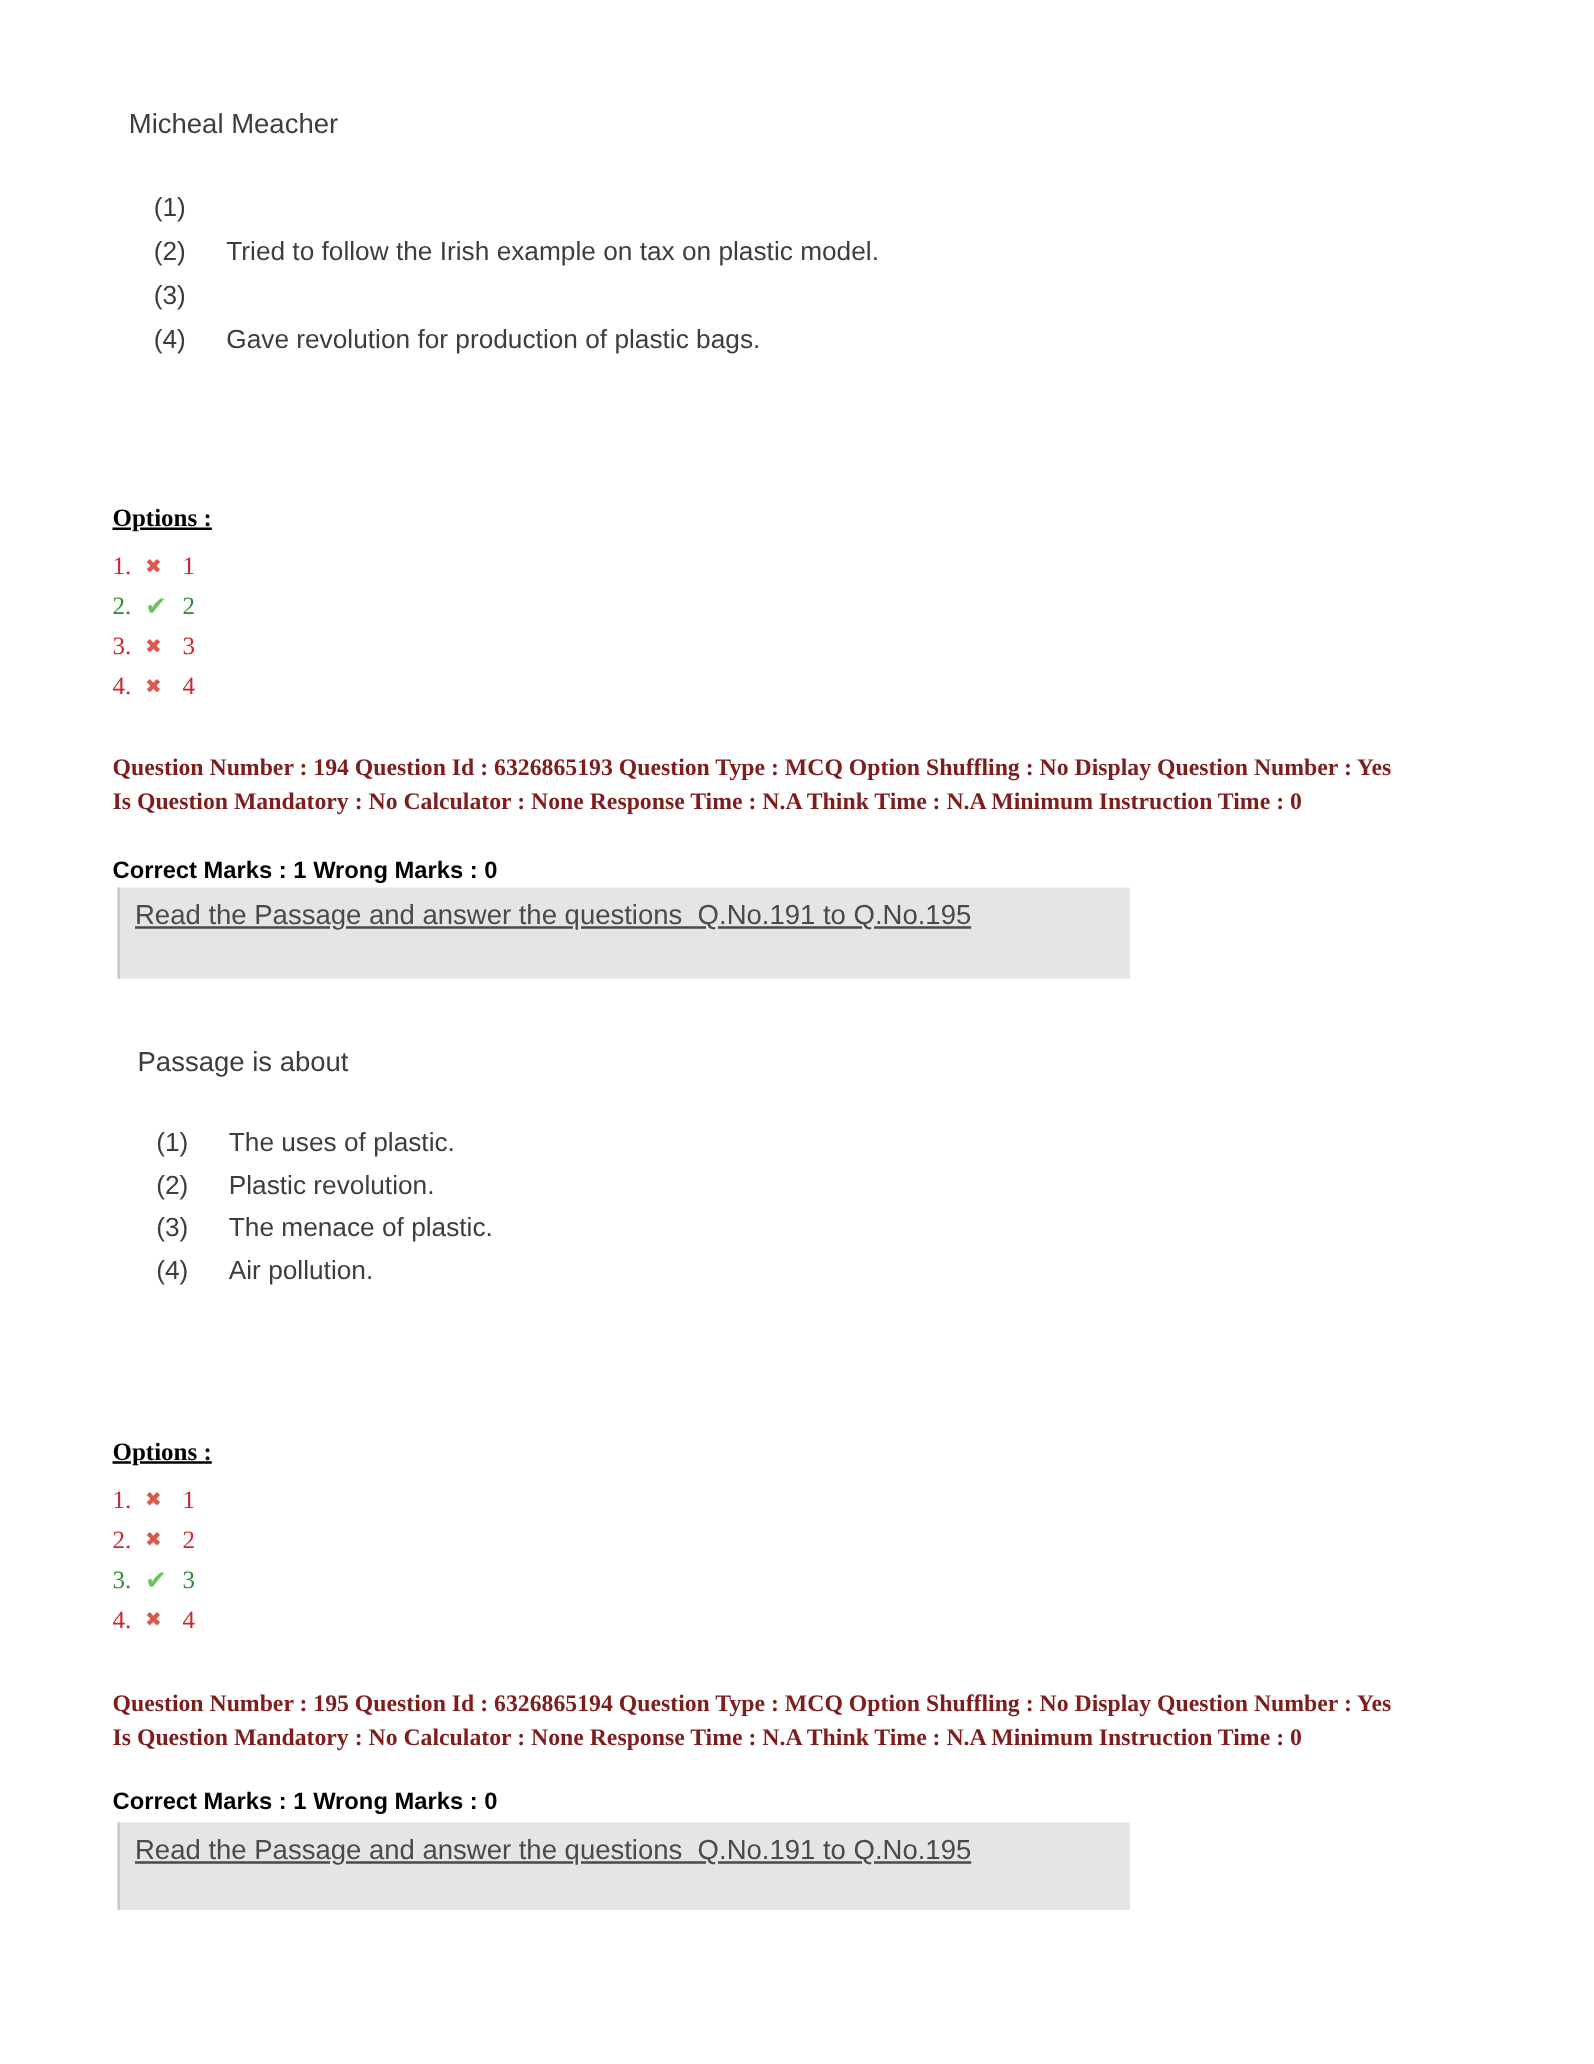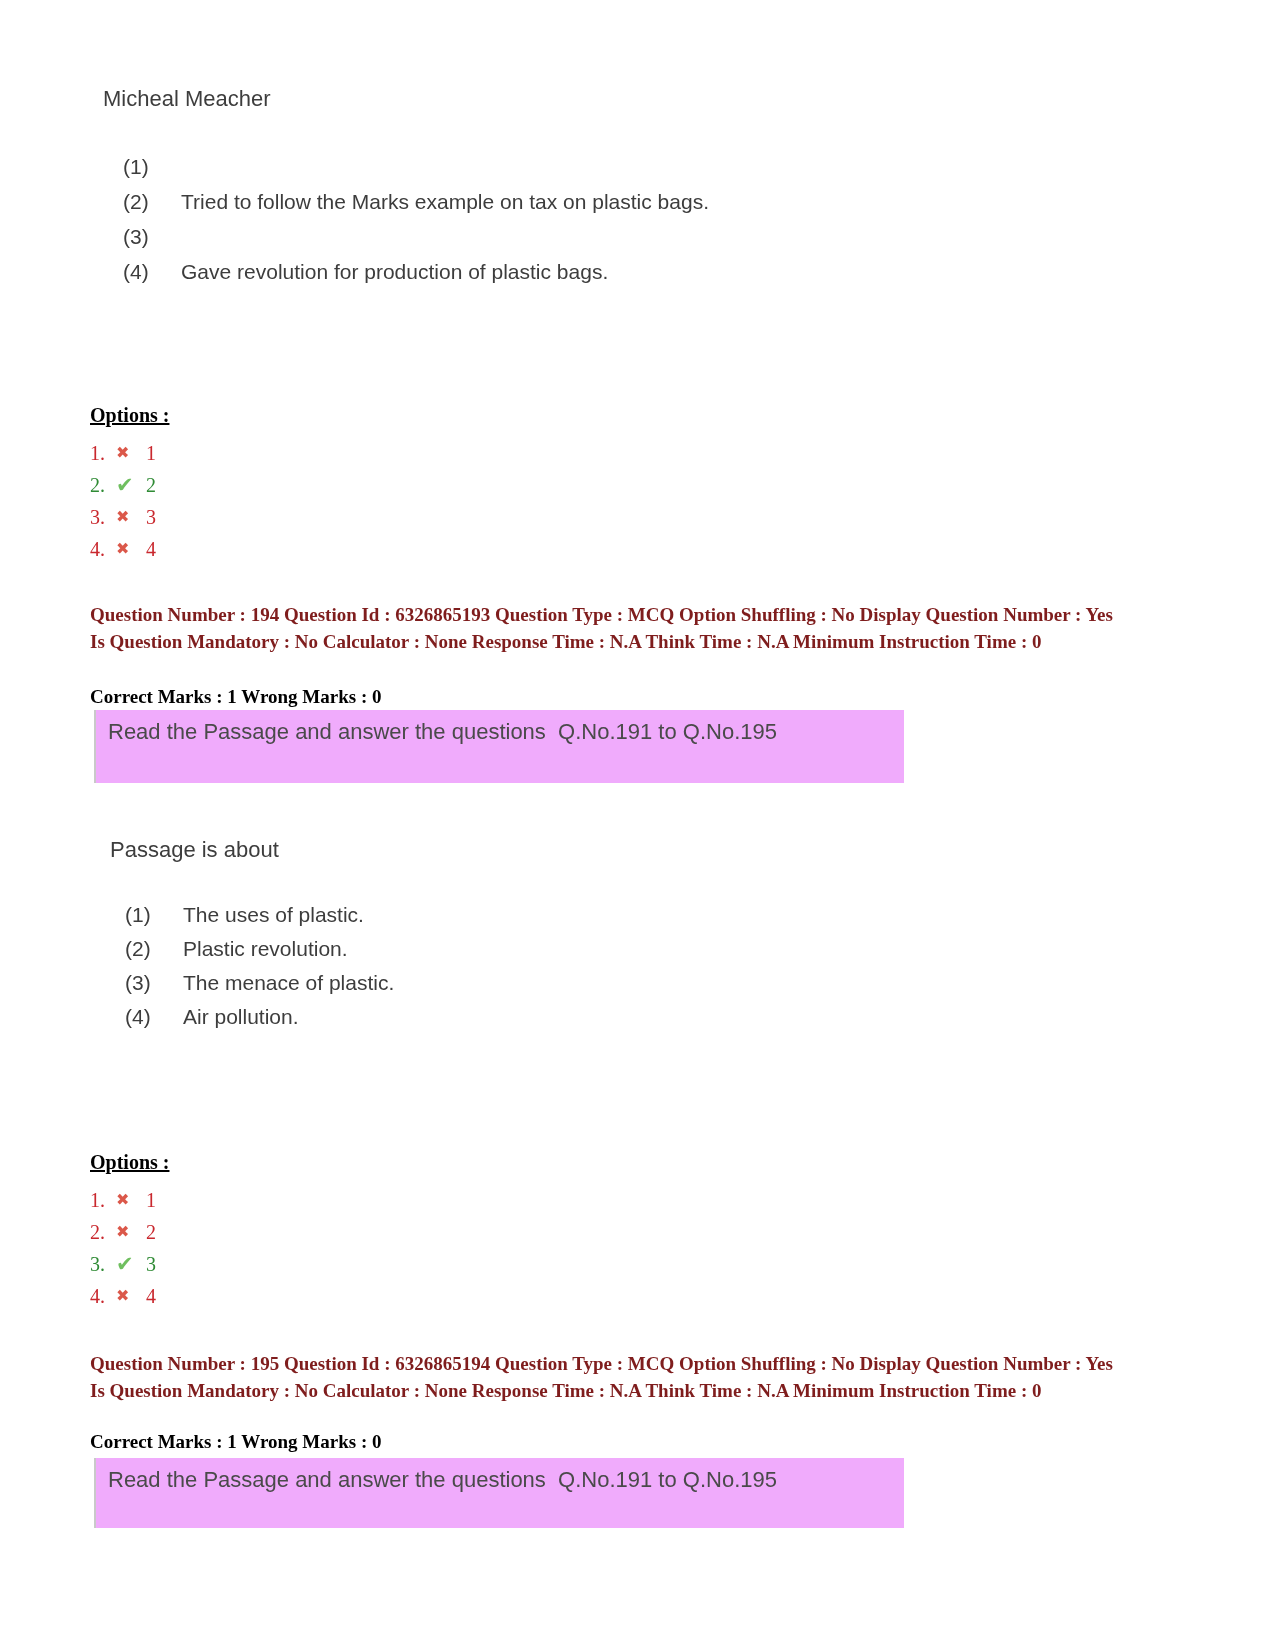--- a/index.html
+++ b/index.html
@@ -60,55 +60,56 @@
   
   .meta {
     font-family: "Liberation Serif", serif;
     font-weight: bold;
     font-size: 19px;
     line-height: 27px;
     color: #7f1d1d;
     width: 1030px;
   }
   .marks {
-    font-family: Liberation Serif, serif;
+    font-family: Liberation Sans, sans-serif;
     font-weight: bold;
     font-size: 19px;
     color: #000000;
   }
 
   
   .passage-note {
     border-left: 2px solid #c9c9c9;
-    background: #f0abfc;
+    background: #e5e5e5;
     width: 810px;
     padding: 9px 0 0 12px;
     box-sizing: border-box;
     font-family: "Liberation Sans", sans-serif;
     font-size: 22px;
     color: #4a4a4a;
     white-space: pre-wrap;
+    text-decoration: underline;
   }
   .pn1 { height: 73px; }
   .pn2 { height: 70px; }
 </style>
 </head>
 <body>
 
 <div class="page">
 
   <div class="abs q-heading" style="left:103px; top:86px;">Micheal Meacher</div>
 
   <div class="abs choices lh35" style="left:123px; top:155px;">
     <div class="choice">
       <span class="c-num">(1)</span>
     </div>
     <div class="choice">
       <span class="c-num">(2)</span>
-      <span class="c-text">Tried to follow the Marks example on tax on plastic bags.</span>
+      <span class="c-text">Tried to follow the Irish example on tax on plastic model.</span>
     </div>
     <div class="choice">
       <span class="c-num">(3)</span>
     </div>
     <div class="choice">
       <span class="c-num">(4)</span>
       <span class="c-text">Gave revolution for production of plastic bags.</span>
     </div>
   </div>
 

